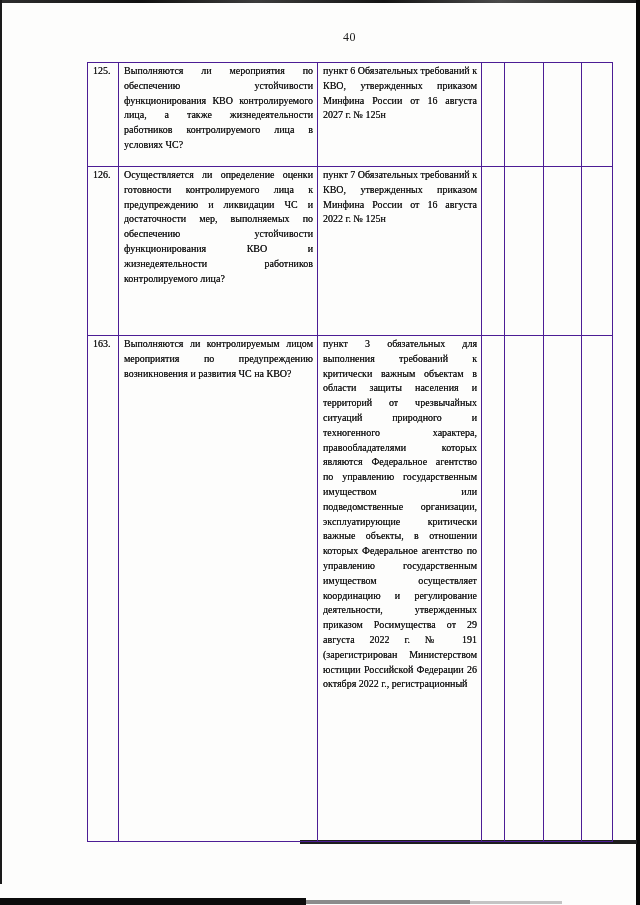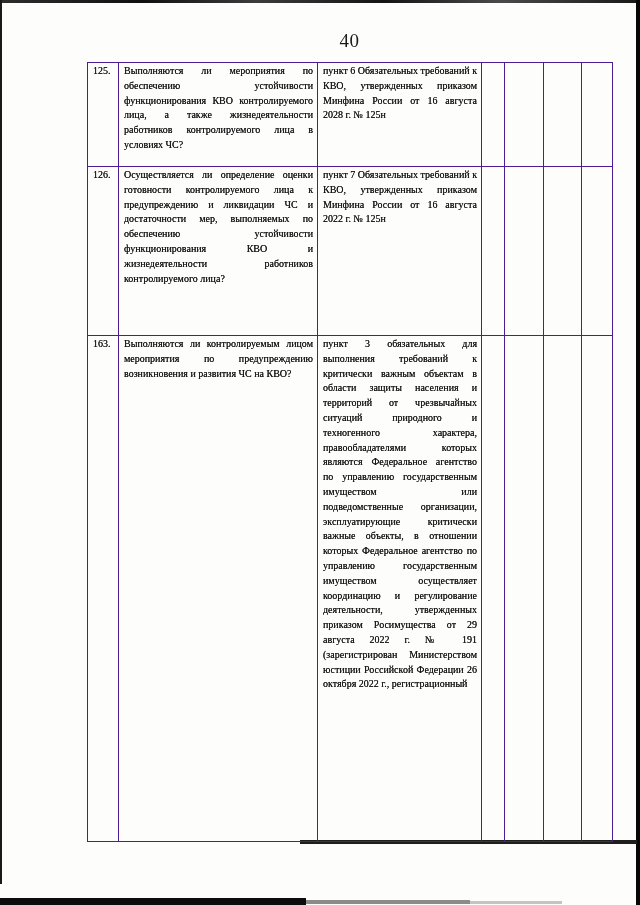--- a/index.html
+++ b/index.html
@@ -27,21 +27,21 @@
   .bottom-band-faint { left: 470px; top: 901px; width: 92px; height: 3px; background: #c4c4c4; }
   .bottom-right-line { left: 300px; top: 840px; width: 337px; height: 4px; background: #1e1e1e; }
 
   
   .page-number {
     position: absolute;
     top: 30px;
     left: 87px;
     width: 525px;
     text-align: center;
-    font-size: 19px;
+    font-size: 12px;
     letter-spacing: 0.5px;
   }
 
   
   table.checklist {
     position: absolute;
     left: 87px;
     top: 62px;
     width: 525px;
     border-collapse: collapse;
@@ -85,21 +85,21 @@
     <col style="width:164px">
     <col style="width:23px">
     <col style="width:39px">
     <col style="width:38px">
     <col style="width:31px">
   </colgroup>
   <tbody>
     <tr class="row-125">
       <td class="num-cell">125.</td>
       <td class="text-cell">Выполняются ли мероприятия по обеспечению устойчивости функционирования КВО контролируемого лица, а также жизнедеятельности работников контролируемого лица в условиях ЧС?</td>
-      <td class="text-cell">пункт 6 Обязательных требований к КВО, утвержденных приказом Минфина России от 16 августа 2028 г. № 125н</td>
+      <td class="text-cell">пункт 6 Обязательных требований к КВО, утвержденных приказом Минфина России от 16 августа 2027 г. № 125н</td>
       <td class="mark-cell"></td>
       <td class="mark-cell"></td>
       <td class="mark-cell"></td>
       <td class="mark-cell"></td>
     </tr>
     <tr class="row-126">
       <td class="num-cell">126.</td>
       <td class="text-cell">Осуществляется ли определение оценки готовности контролируемого лица к предупреждению и ликвидации ЧС и достаточности мер, выполняемых по обеспечению устойчивости функционирования КВО и жизнедеятельности работников контролируемого лица?</td>
       <td class="text-cell">пункт 7 Обязательных требований к КВО, утвержденных приказом Минфина России от 16 августа 2022 г. № 125н</td>
       <td class="mark-cell"></td>

